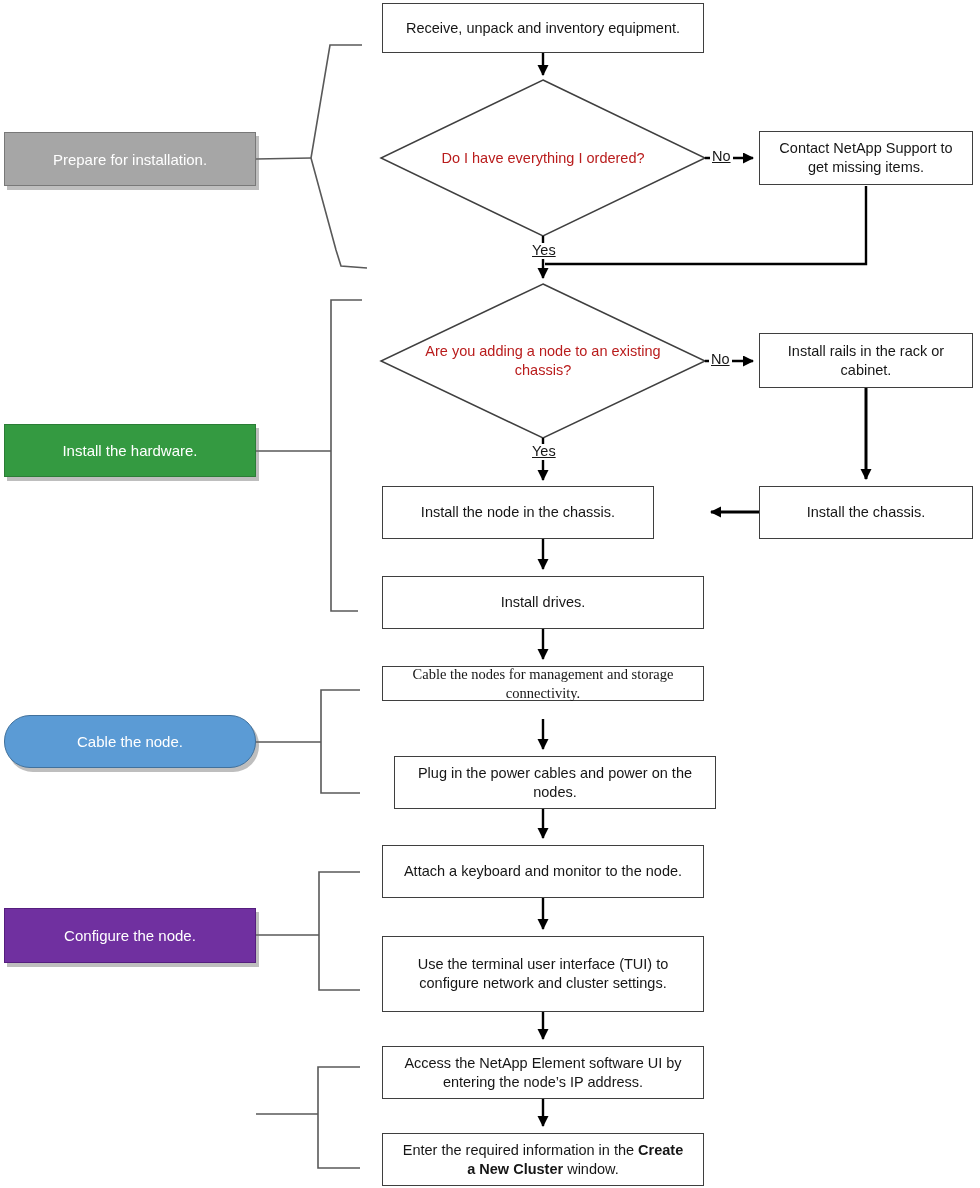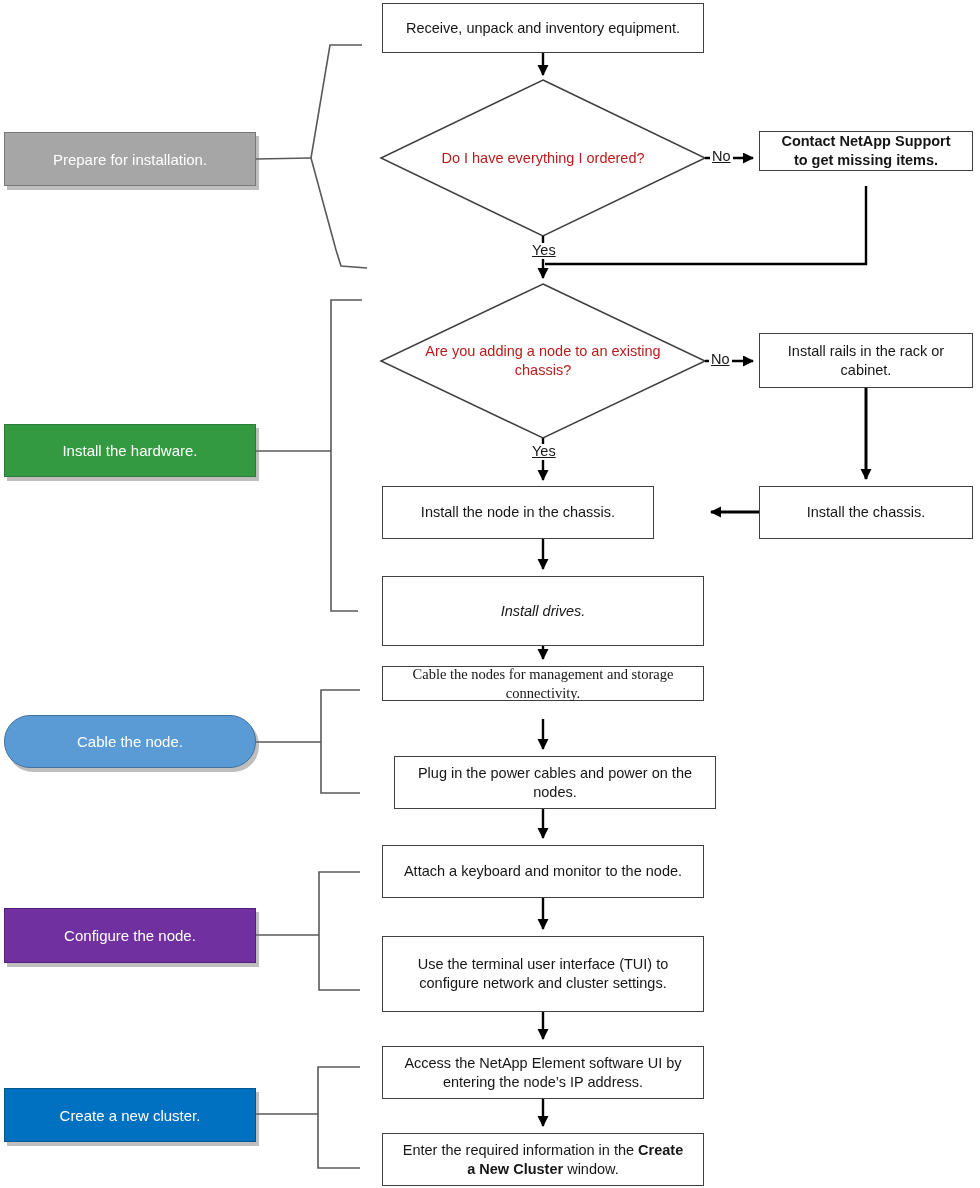--- a/index.html
+++ b/index.html
@@ -83,53 +83,50 @@
   </div>
   <div class="phase" style="left: 4px; top: 424px; width: 252px; height: 53px; background-color: rgb(52, 154, 65); border-color: rgb(43, 125, 54);">
     <span>Install the hardware.</span>
   </div>
   <div class="phase" style="left: 4px; top: 715px; width: 252px; height: 53px; background-color: rgb(91, 155, 213); border-color: rgb(65, 113, 156); border-radius: 26px;">
     <span>Cable the node.</span>
   </div>
   <div class="phase" style="left: 4px; top: 908px; width: 252px; height: 55px; background-color: rgb(112, 48, 160); border-color: rgb(85, 30, 126);">
     <span>Configure the node.</span>
   </div>
-  <div class="phase" style="left: 4px; top: 1088px; width: 252px; height: 54px; background-color: rgb(0, 112, 192); border-color: rgb(0, 86, 143);">
-    <span>Create a new cluster.</span>
-  </div>
 
   <div class="node" style="left:382px;top:3px;width:322px;height:50px;">
     <span>Receive, unpack and inventory equipment.</span>
   </div>
 
   <div class="dtext" style="left:423px;top:121px;width:240px;height:74px;">
     <span>Do I have everything I ordered?</span>
   </div>
 
-  <div class="node" style="left:759px;top:131px;width:214px;height:40px;font-weight:bold;">
+  <div class="node" style="left:759px;top:131px;width:214px;height:54px;">
     <span>Contact NetApp Support to get missing items.</span>
   </div>
 
   <div class="dtext" style="left:413px;top:331px;width:260px;height:60px;">
     <span>Are you adding a node to an existing chassis?</span>
   </div>
 
   <div class="node" style="left:759px;top:333px;width:214px;height:55px;">
     <span>Install rails in the rack or cabinet.</span>
   </div>
 
   <div class="node" style="left:382px;top:486px;width:272px;height:53px;">
     <span>Install the node in the chassis.</span>
   </div>
 
   <div class="node" style="left:759px;top:486px;width:214px;height:53px;">
     <span>Install the chassis.</span>
   </div>
 
-  <div class="node" style="left:382px;top:576px;width:322px;height:70px;font-style:italic;">
+  <div class="node" style="left:382px;top:576px;width:322px;height:53px;">
     <span>Install drives.</span>
   </div>
 
   <div class="node" style="left:382px;top:666px;width:322px;height:35px;font-family:Liberation Serif, serif;">
     <span>Cable the nodes for management and storage connectivity.</span>
   </div>
 
   <div class="node" style="left:382px;top:756px;width:322px;height:53px;margin-left:12px;">
     <span>Plug in the power cables and power on the nodes.</span>
   </div>

